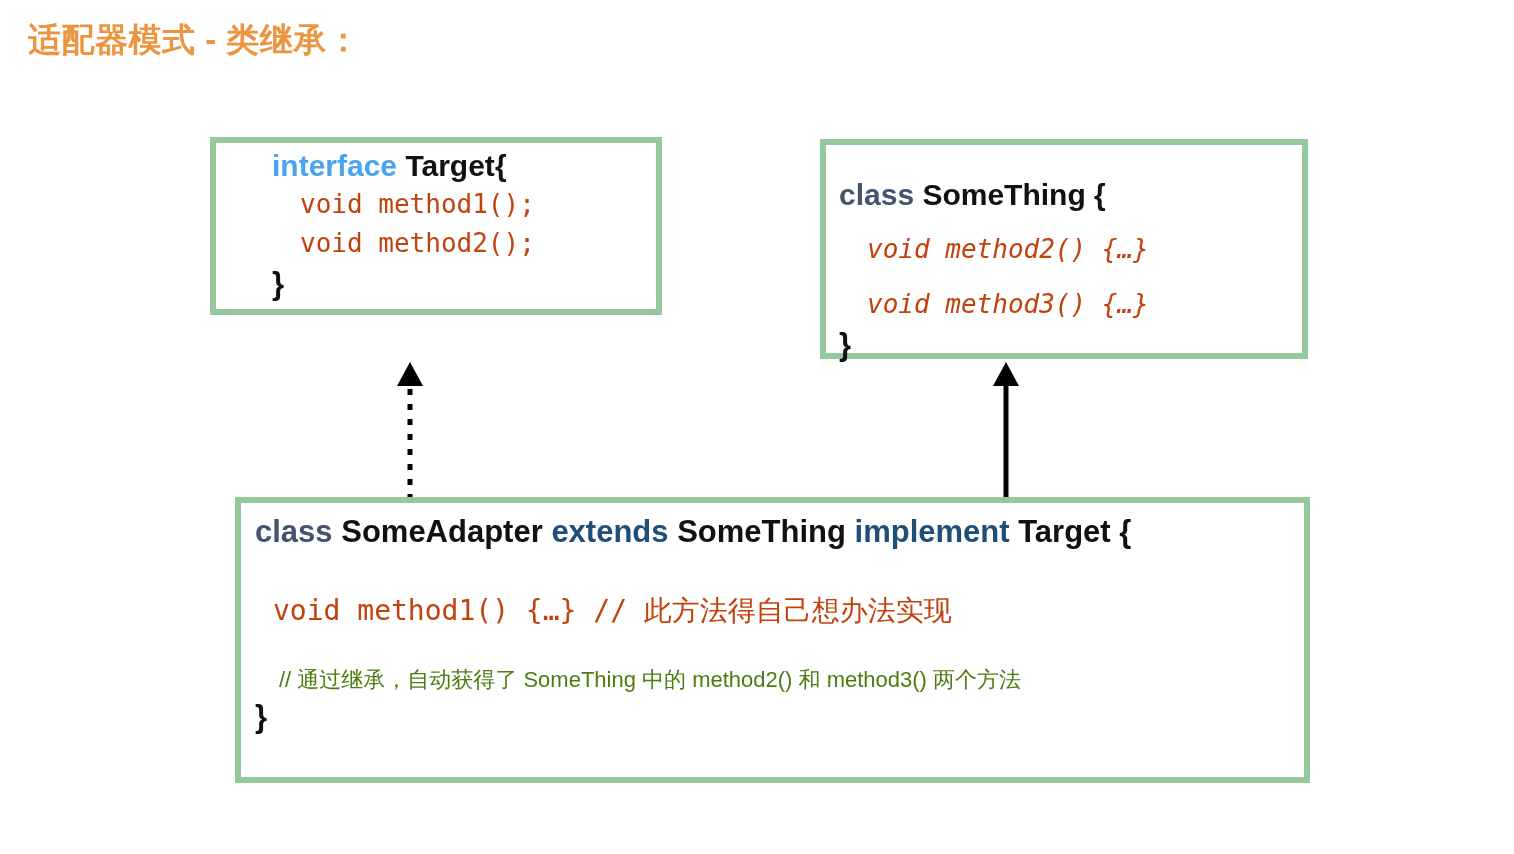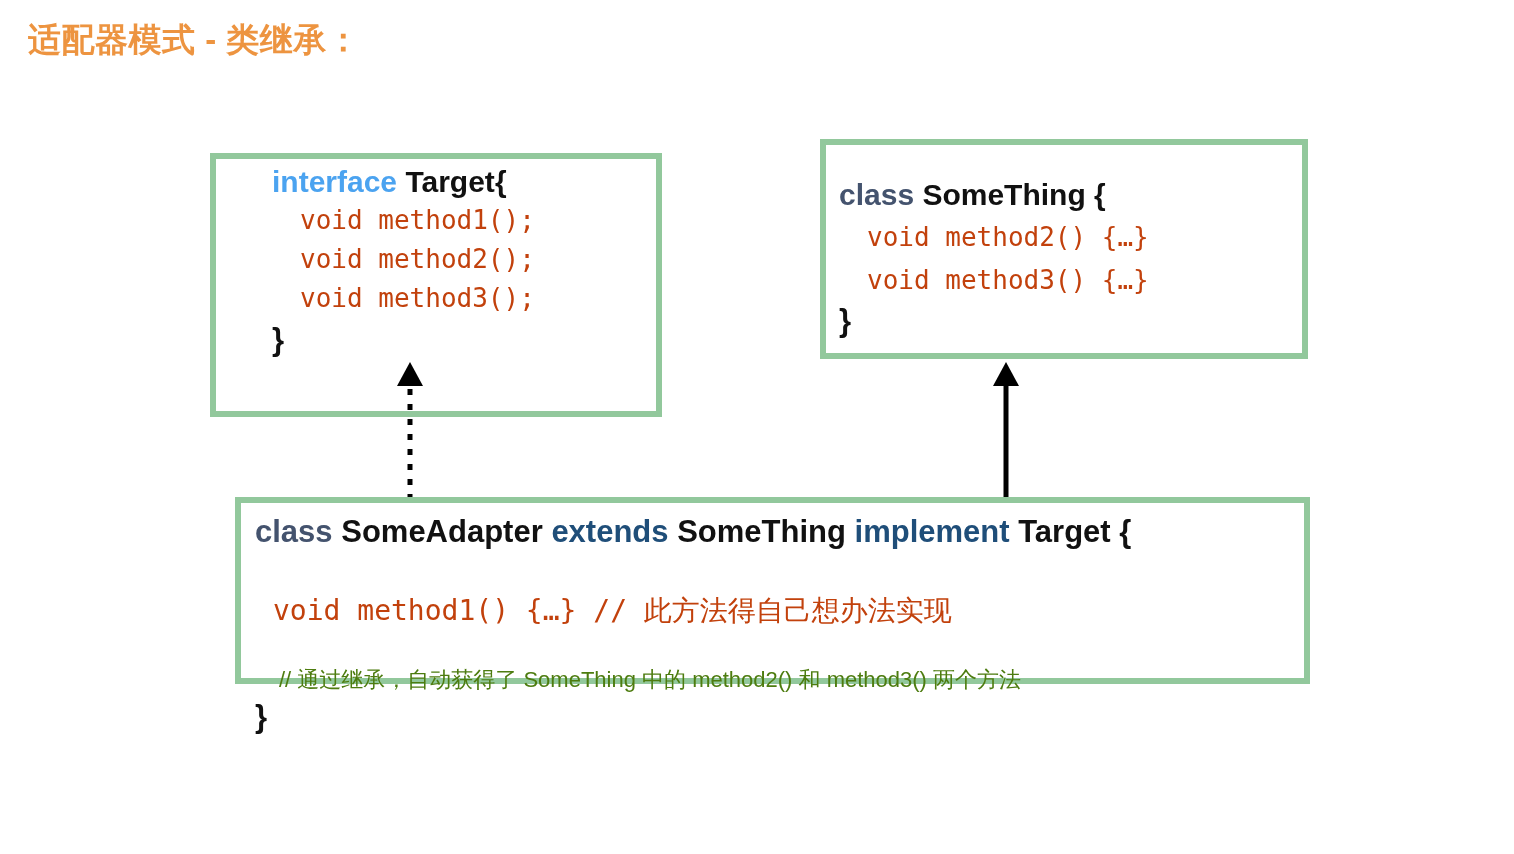--- a/index.html
+++ b/index.html
@@ -38,35 +38,35 @@
   
   .uml-box {
     position: absolute;
     background: #ffffff;
     border: 6px solid #92C89C;
     box-sizing: border-box;
   }
 
   #box-target {
     left: 210px;
-    top: 153px;
+    top: 137px;
     width: 452px;
-    height: 264px;
+    height: 178px;
   }
   #box-something {
     left: 820px;
     top: 139px;
     width: 488px;
     height: 220px;
   }
   #box-adapter {
     left: 235px;
     top: 497px;
     width: 1075px;
-    height: 187px;
+    height: 286px;
   }
 
   
   .sig {
     font-family: "Liberation Sans", "DejaVu Sans", sans-serif;
     font-weight: bold;
     font-size: 31px;
     color: #111111;
     white-space: nowrap;
     line-height: 1.15;
@@ -103,21 +103,21 @@
   #box-target .mono-line { margin-left: 28px; margin-top: 2px; }
   #box-target .brace-close { margin-top: 6px; margin-left: 0px; }
 
   
   #box-something .inner {
     position: absolute;
     left: 13px;
     top: 33px;
   }
   #box-something .sig { font-size: 30px; }
-  #box-something .mono-line { margin-left: 28px; margin-top: 6px; }
+  #box-something .mono-line { margin-left: 28px; margin-top: 18px; font-style: italic; }
   #box-something .brace-close { margin-top: 6px; }
 
   
   #box-adapter .adapter-sig {
     position: absolute;
     left: 14px;
     top: 11px;
     font-size: 31px;
   }
   #box-adapter .adapter-method {
@@ -158,21 +158,20 @@
   <div class="slide-title">适配器模式 - 类继承：</div>
 
   <div class="uml-box" id="box-target">
     <div class="inner">
       <div class="sig">
         <span class="kw-interface">interface</span>
         <span>Target</span><span>{</span>
       </div>
       <div class="mono-line">void method1();</div>
       <div class="mono-line">void method2();</div>
-      <div class="mono-line">void method3();</div>
       <div class="brace-close">}</div>
     </div>
   </div>
 
   <div class="uml-box" id="box-something">
     <div class="inner">
       <div class="sig">
         <span class="kw-class">class</span>
         <span>SomeThing</span>
         <span>{</span>

